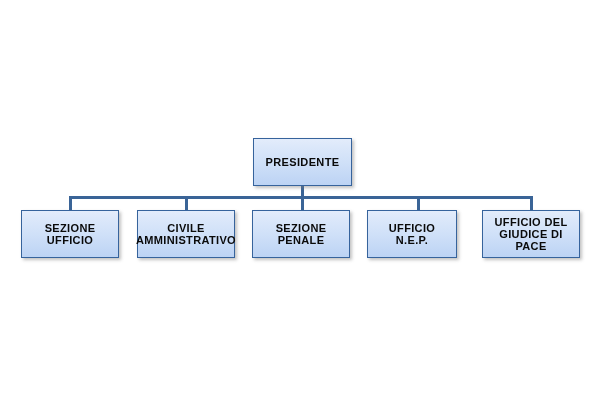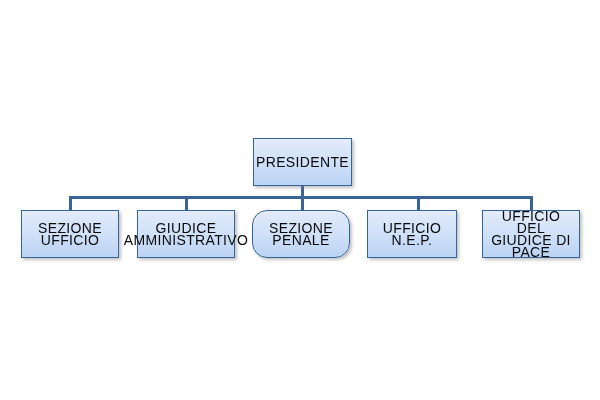--- a/index.html
+++ b/index.html
@@ -32,22 +32,22 @@
                 #bcd3f4 100%);
     box-shadow: 2px 2px 3px rgba(120,120,120,0.45);
     display: flex;
     align-items: center;
     justify-content: center;
     text-align: center;
     z-index: 3;
   }
   .node-label {
     color: #0a0a0a;
-    font-size: 14px;
-    font-weight: normal;
+    font-size: 11px;
+    font-weight: bold;
     letter-spacing: 0.35px;
     line-height: 12px;
     white-space: pre-line;
     padding: 0 3px;
   }
 
   
   .conn {
     position: absolute;
     background: #3a6497;
@@ -73,25 +73,25 @@
   <div class="conn conn-v" style="left:185px; top:196px; height:14px;"></div>
   <div class="conn conn-v" style="left:301px; top:196px; height:14px;"></div>
   <div class="conn conn-v" style="left:417px; top:196px; height:14px;"></div>
   <div class="conn conn-v" style="left:530px; top:196px; height:14px;"></div>
 
   <div class="node" style="left:21px; top:210px; width:98px; height:48px;">
     <span class="node-label">SEZIONE  UFFICIO</span>
   </div>
 
   <div class="node" style="left:137px; top:210px; width:98px; height:48px;">
-    <span class="node-label">GIUDICE
+    <span class="node-label">CIVILE
 AMMINISTRATIVO</span>
   </div>
 
-  <div class="node" style="left:252px; top:210px; width:98px; height:48px;border-radius:15px;">
+  <div class="node" style="left:252px; top:210px; width:98px; height:48px;">
     <span class="node-label">SEZIONE  PENALE</span>
   </div>
 
   <div class="node" style="left:367px; top:210px; width:90px; height:48px;">
     <span class="node-label">UFFICIO N.E.P.</span>
   </div>
 
   <div class="node" style="left:482px; top:210px; width:98px; height:48px;">
     <span class="node-label">UFFICIO  DEL
 GIUDICE DI PACE</span>

